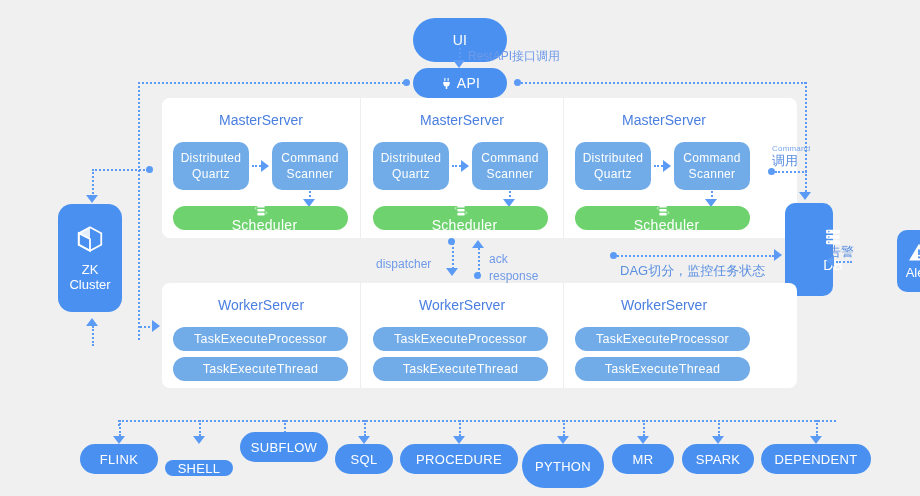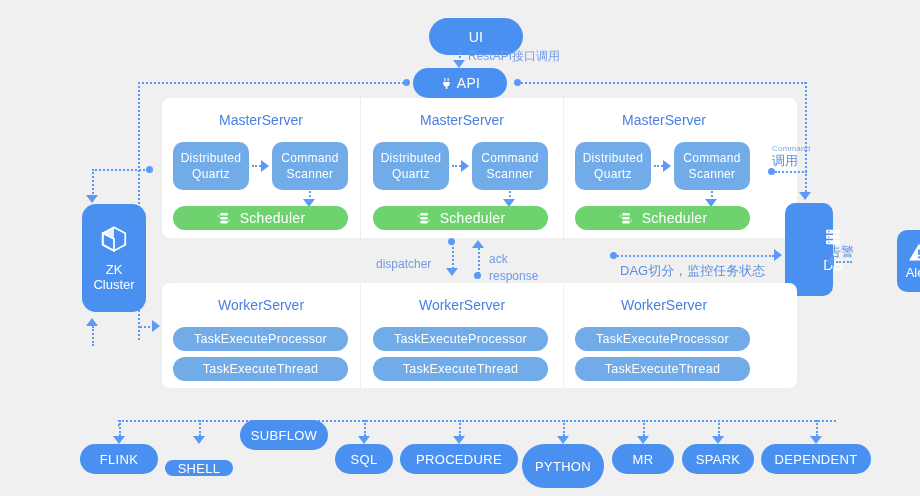--- a/index.html
+++ b/index.html
@@ -20,21 +20,21 @@
     position:absolute;
     display:flex; align-items:center; justify-content:center;
     background:#4a90f0;
     color:#ffffff;
     border-radius:999px;
     font-size:14px;
     white-space:nowrap;
     letter-spacing:.3px;
   }
   .pill.light { background:#72ace8; }
-  .pill.green { background:#6ed36e; }
+  .pill.green { background:#6ed36e;flex-direction:column; }
   .rect {
     position:absolute;
     display:flex; flex-direction:column; align-items:center; justify-content:center;
     background:#4a90f0; color:#fff; border-radius:12px;
     font-size:13px;
   }
   .panel {
     position:absolute;
     background:#ffffff;
     border-radius:8px;
@@ -68,21 +68,21 @@
   .dot { position:absolute; width:7px; height:7px; border-radius:50%; background:#5b9bf5; }
   .icon { display:inline-flex; align-items:center; justify-content:center; }
   .sched-txt { margin-left:8px; font-size:14px; }
   .db-label { font-size:14px; margin-top:6px; }
 </style>
 </head>
 <body>
 
 <div id="canvas">
 
-  <div class="pill" style="left:429px; top:18px; width:94px; height:37px;">
+  <div class="pill" style="left:413px; top:18px; width:94px; height:44px;">
     <span>UI</span>
   </div>
 
   <div class="dline-v" style="left:459px; top:48px; height:14px;"></div>
   <div class="arw arw-down" style="left:453px; top:60px;"></div>
   <div class="lbl" style="left:468px; top:48px;">RestAPI接口调用</div>
 
   <div class="pill" style="left:413px; top:68px; width:94px; height:30px;">
     <span class="icon" style="margin-right:4px;">
       <svg width="13" height="13" viewBox="0 0 24 24" fill="#fff">
@@ -100,21 +100,21 @@
   <div class="dline-v" style="left:138px; top:82px; height:258px;"></div>
 
   <div class="dline-v" style="left:805px; top:82px; height:110px;"></div>
 
 
   <div class="dot" style="left:146px; top:166px;"></div>
   <div class="dline-h" style="left:92px; top:169px; width:56px;"></div>
   <div class="dline-v" style="left:92px; top:169px; height:28px;"></div>
   <div class="arw arw-down" style="left:86px; top:195px;"></div>
 
-  <div class="rect" style="left:58px; top:204px; width:64px; height:108px; border-radius:14px;margin-left:24px;">
+  <div class="rect" style="left:58px; top:204px; width:64px; height:108px; border-radius:14px;">
     <span class="icon" style="margin-bottom:8px;">
       <svg width="30" height="30" viewBox="0 0 24 24" fill="none" stroke="#fff" stroke-width="1.4">
         <path d="M12 2.6 21 7.4v9.2L12 21.4 3 16.6V7.4z"></path>
         <path d="M12 2.6 12 12 3 7.4" fill="#fff" fill-opacity=".85" stroke="none"></path>
         <path d="M12 12 12 21.4 3 16.6 3 7.4z" fill="none"></path>
       </svg>
     </span>
     <span>ZK</span>
     <span>Cluster</span>
   </div>
@@ -284,21 +284,21 @@
       <div class="pill" style="left: 80px; top: 444px; width: 78px; height: 30px; font-size: 13px;">
         <span>FLINK</span>
       </div>
       <div class="dline-v" style="left: 199px; top: 420px; height: 16px;"></div>
       <div class="arw arw-down" style="left: 193px; top: 436px;"></div>
       <div class="pill" style="left: 165px; top: 444px; width: 68px; height: 16px; font-size: 13px; margin-top: 16px;">
         <span>SHELL</span>
       </div>
       <div class="dline-v" style="left: 284px; top: 420px; height: 16px;"></div>
       <div class="arw arw-down" style="left: 278px; top: 436px;"></div>
-      <div class="pill" style="left: 240px; top: 420px; width: 88px; height: 30px; font-size: 13px;">
+      <div class="pill" style="left: 240px; top: 432px; width: 88px; height: 30px; font-size: 13px;">
         <span>SUBFLOW</span>
       </div>
       <div class="dline-v" style="left: 364px; top: 420px; height: 16px;"></div>
       <div class="arw arw-down" style="left: 358px; top: 436px;"></div>
       <div class="pill" style="left: 335px; top: 444px; width: 58px; height: 30px; font-size: 13px;">
         <span>SQL</span>
       </div>
       <div class="dline-v" style="left: 459px; top: 420px; height: 16px;"></div>
       <div class="arw arw-down" style="left: 453px; top: 436px;"></div>
       <div class="pill" style="left: 400px; top: 444px; width: 118px; height: 30px; font-size: 13px;">

